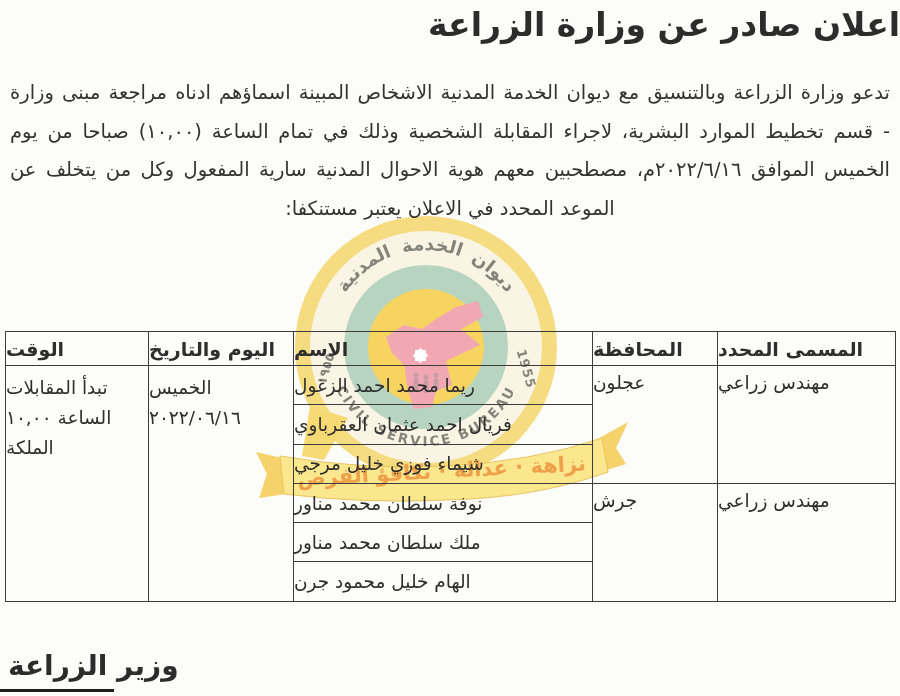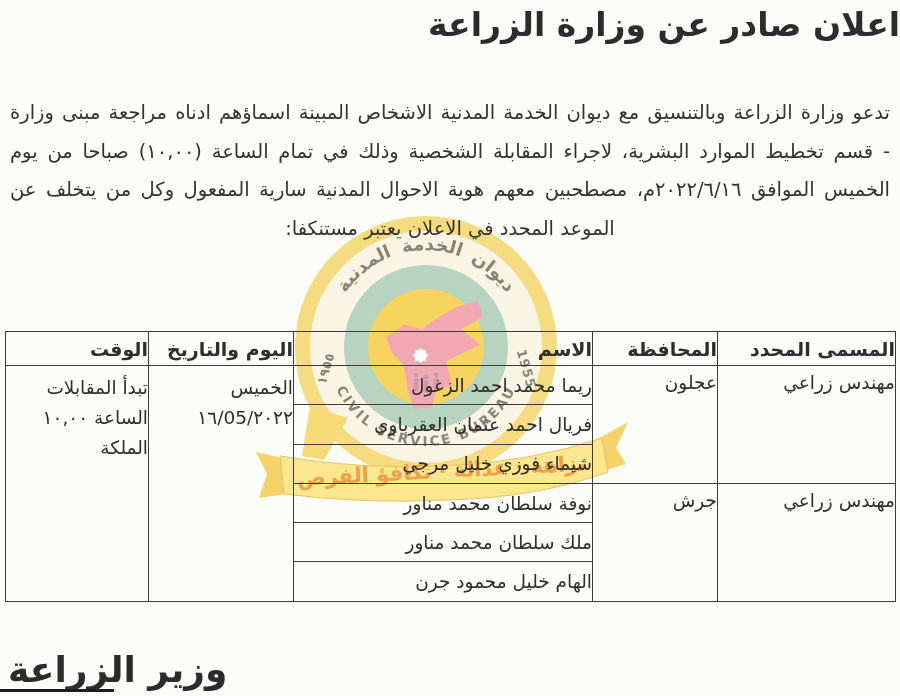--- a/index.html
+++ b/index.html
@@ -11,44 +11,44 @@
   }
   
   .seal-svg{position:absolute;left:286px;top:207px;width:280px;height:280px;z-index:0;}
   .ribbon-svg{position:absolute;left:252px;top:398px;width:380px;height:115px;z-index:0;}
   
   .page-title{
     position:absolute;top:5px;left:0;width:100%;z-index:2;
     text-align:right;font-size:33px;font-weight:bold;color:#2c2c2c;direction:rtl;
   }
   .body-text{
-    position:absolute;top:94px;right:10px;left:10px;z-index:2;
+    position:absolute;top:74px;right:10px;left:10px;z-index:2;
     direction:rtl;font-size:19.5px;color:#333;
   }
   .body-line{
     line-height:38.6px;height:38.6px;text-align:center;
   }
   .body-line.justified{text-align:justify;text-align-last:justify;}
   .doc-table{
     position:absolute;top:331px;left:5px;width:890px;z-index:2;
     border-collapse:collapse;table-layout:fixed;direction:rtl;
     font-size:18.5px;color:#2e2e2e;
   }
   .doc-table th,.doc-table td{
     border:1px solid #3c3c3c;background:transparent;
-    text-align:right;padding:0;font-weight:normal;
+    text-align:left;padding:0;font-weight:normal;
   }
   .doc-table thead tr{height:34px;}
   .doc-table tbody tr{height:39.3px;}
   .doc-table th{font-weight:bold;font-size:19px;vertical-align:middle;}
   td.cell-top{vertical-align:top;padding-top:6px;}
   td.cell-stack{vertical-align:top;padding-top:7px;line-height:30px;}
   .signature{
     position:absolute;left:8px;top:649px;z-index:2;
-    direction:rtl;font-size:36px;font-weight:bold;color:#2c2c2c;text-align:right;
+    direction:rtl;font-size:28px;font-weight:bold;color:#2c2c2c;text-align:right;
   }
   .scan-line{
     position:absolute;left:0;top:689px;width:114px;height:3px;
     background:#1f1f1f;z-index:2;
   }
 </style>
 </head>
 <body>
 
 <svg class="seal-svg" viewBox="0 0 280 280" aria-hidden="true">
@@ -120,21 +120,21 @@
       <th>الوقت</th>
     </tr>
   </thead>
   <tbody>
     <tr>
       <td rowspan="3" class="cell-top">مهندس زراعي</td>
       <td rowspan="3" class="cell-top">عجلون</td>
       <td>ريما محمد احمد الزغول</td>
       <td rowspan="6" class="cell-stack">
         <div>الخميس</div>
-        <div>٢٠٢٢/05/١٦</div>
+        <div>٢٠٢٢/٠٦/١٦</div>
       </td>
       <td rowspan="6" class="cell-stack">
         <div>تبدأ المقابلات</div>
         <div>الساعة ١٠,٠٠</div>
         <div>الملكة</div>
       </td>
     </tr>
     <tr>
       <td>فريال احمد عثمان العقرباوي</td>
     </tr>

